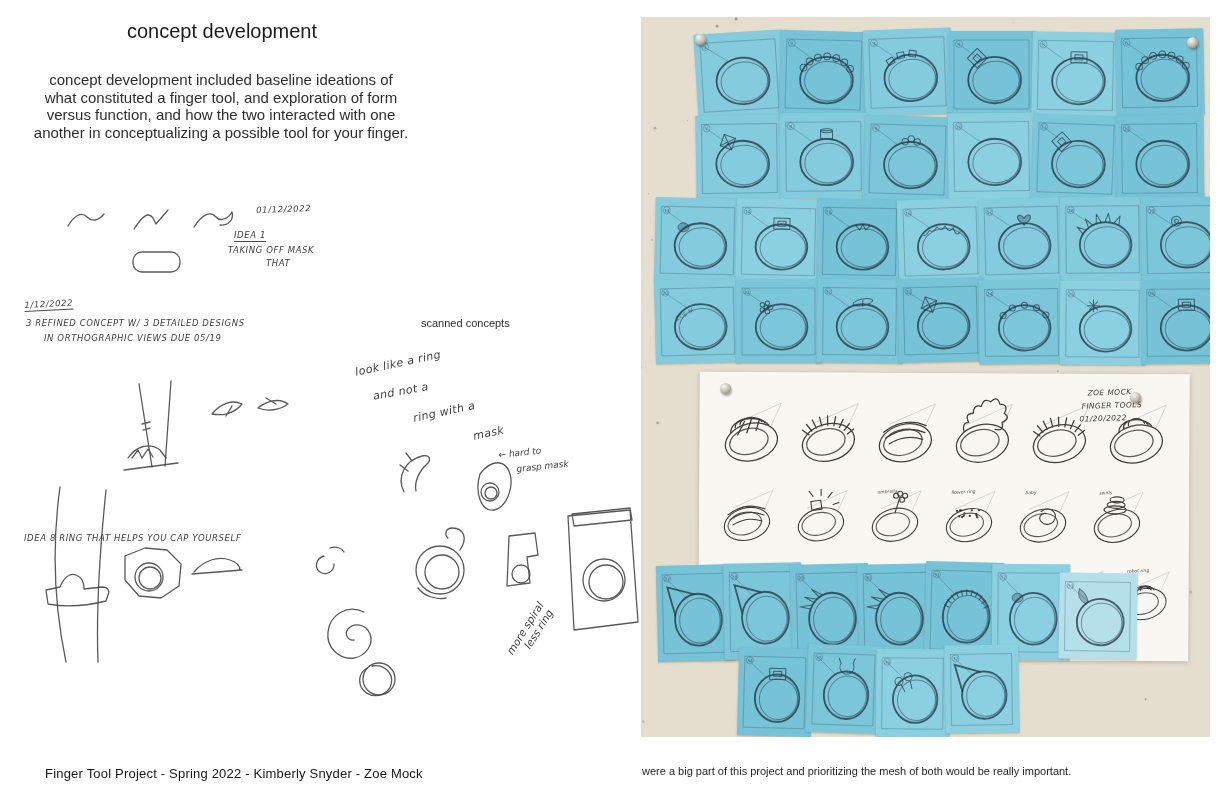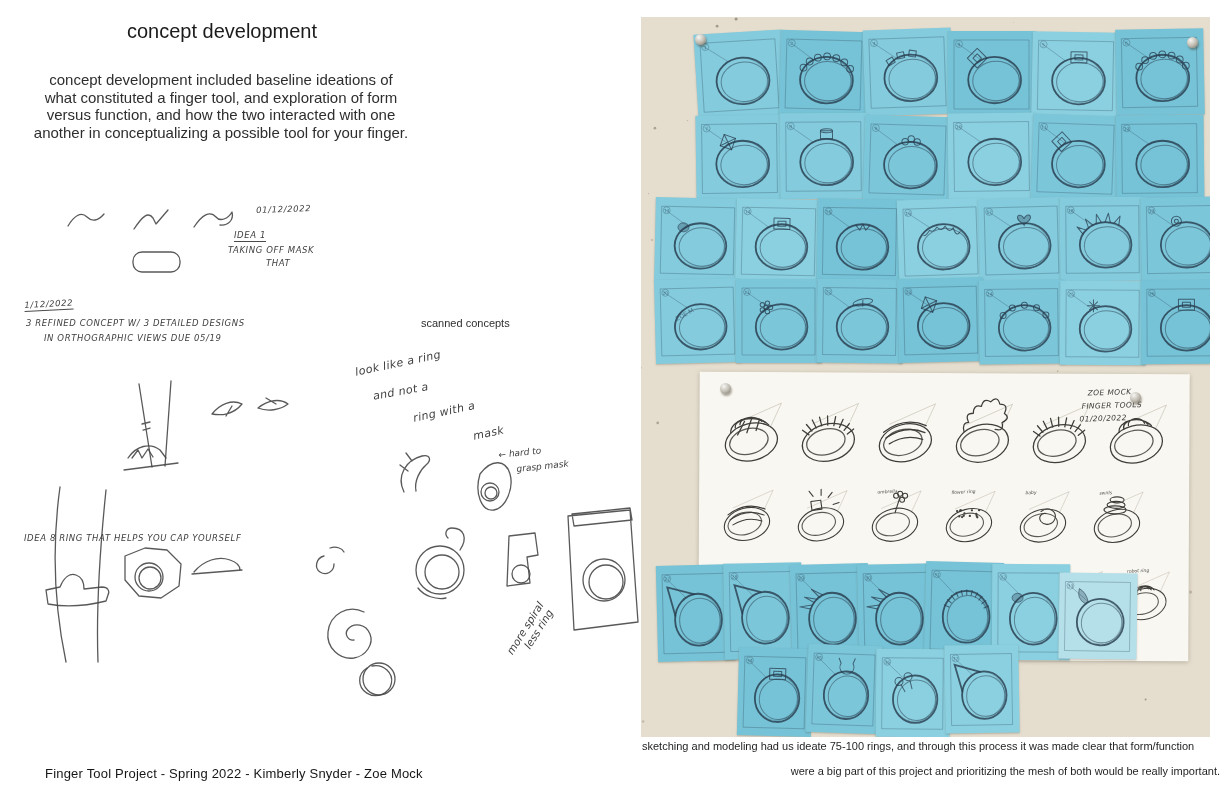--- a/index.html
+++ b/index.html
@@ -891,15 +891,14 @@
           </svg></div>
       </div>
     <div id="pins">
         <div class="pin" style="left: 54px; top: 17px;"></div>
         <div class="pin" style="left: 546px; top: 20px;"></div>
         <div class="pin" style="left: 79px; top: 366px;"></div>
         <div class="pin" style="left: 489px; top: 375px;"></div>
       </div>
   </div>
 
-  <div class="caption" style="top:740px;">sketching and modeling had us ideate 75-100 rings, and through this process it was made clear that form/function</div>
-  <div class="caption" style="top:765px;text-align:right;">were a big part of this project and prioritizing the mesh of both would be really important.</div>
+  <div class="caption" style="top:765px;">were a big part of this project and prioritizing the mesh of both would be really important.</div>
 </div>
 
 </body></html>

